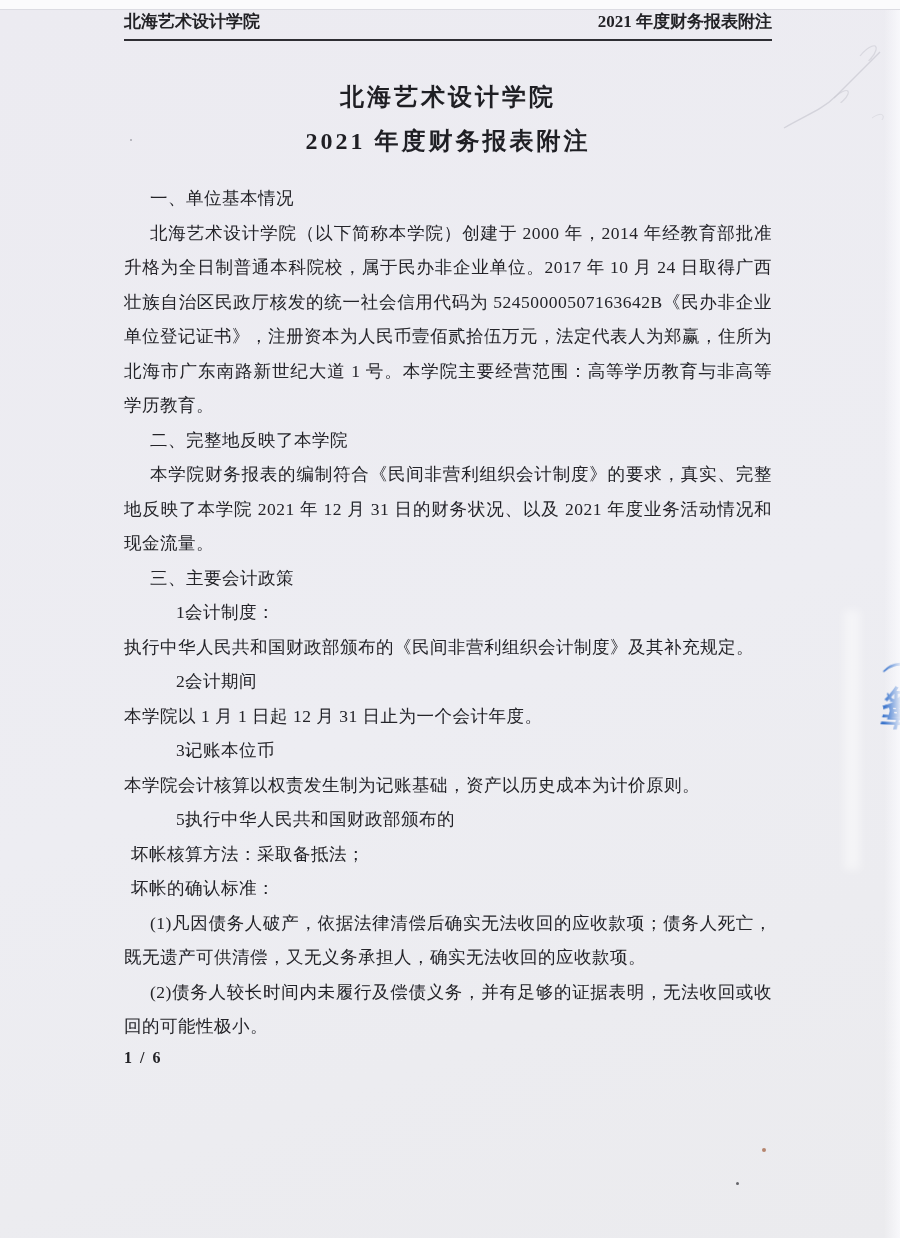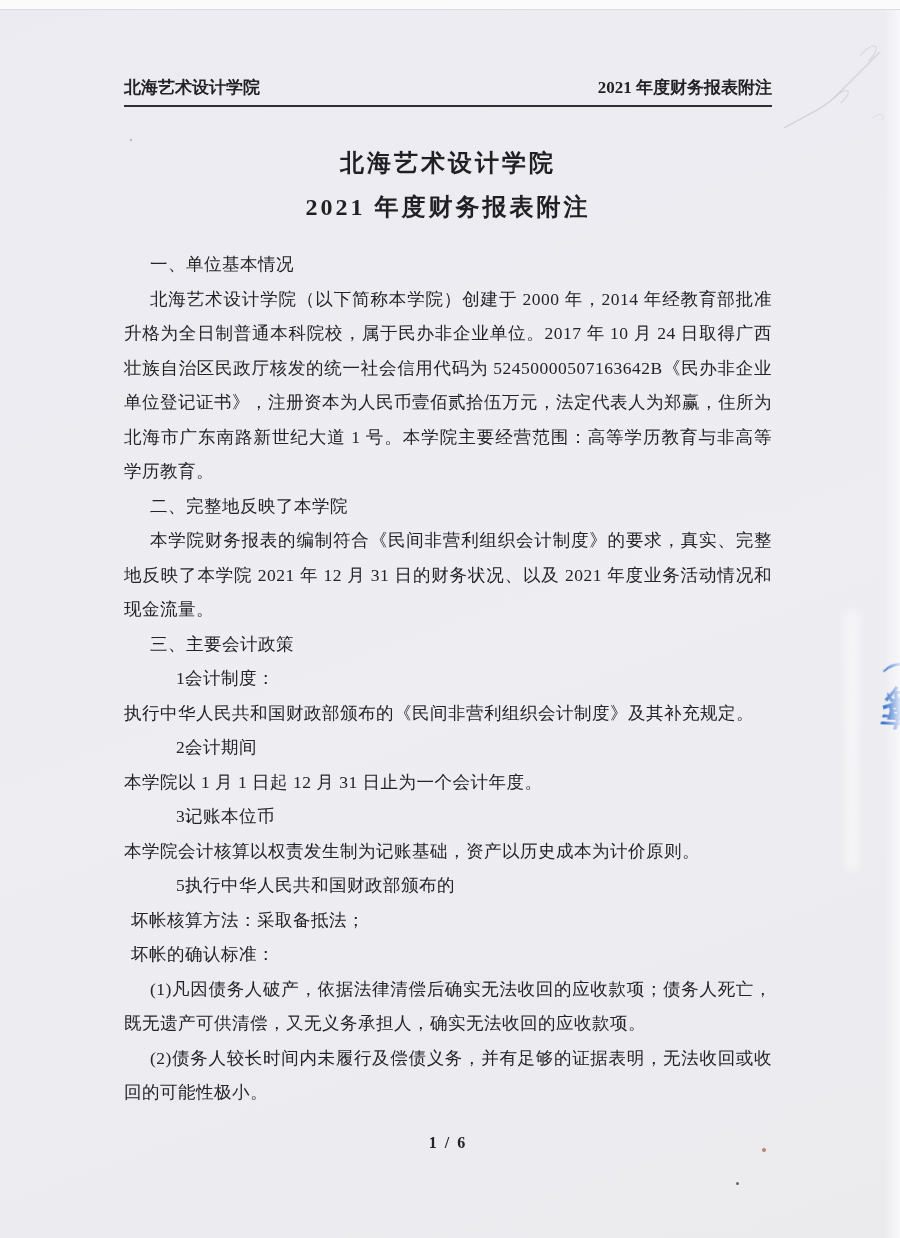--- a/index.html
+++ b/index.html
@@ -7,21 +7,20 @@
     width:900px;height:1238px;position:relative;
     background:#fbfbfc;
     font-family:"Liberation Serif","DejaVu Serif",serif;
     overflow:hidden;
   }
   .page{
     position:absolute;left:0;right:0;top:9px;bottom:0;
     background:linear-gradient(160deg,#ecebf1 0%,#ededf2 55%,#ebebee 100%);
     border-top:1px solid #dcdce2;
     overflow:hidden;
-    padding-top:66px;
     box-sizing:border-box;
   }
   
   .page::after{
     content:"";position:absolute;top:0;bottom:0;right:0;width:16px;
     background:linear-gradient(90deg,rgba(250,250,252,0),rgba(250,250,253,.85));
     pointer-events:none;
   }
   .page::before{
     content:"";position:absolute;top:600px;height:260px;right:40px;width:16px;
@@ -42,21 +41,21 @@
     font-size:17.5px;line-height:34.5px;letter-spacing:.5px;
     color:#232328;text-align:justify;
   }
   .content p,.content h3{margin:0;padding:0;font-size:17.5px;font-weight:normal;}
   .content h3{font-weight:normal;}
   .ind{text-indent:26px;}
   .ind-sm{text-indent:7px;}
   .num-item .num{display:inline-block;width:35px;}
   .num-item{text-indent:26px;}
   .footer{
-    margin-top:24px;text-align:center;
+    margin-top:5px;text-align:left;
     font-size:16px;font-weight:bold;color:#222226;letter-spacing:2px;
   }
   .blue-mark{
     position:absolute;top:642px;right:-17px;
     writing-mode:vertical-rl;
     font-size:34px;line-height:36px;letter-spacing:7px;
     color:#2767c8;font-weight:600;font-style:italic;
     transform:rotate(2.5deg);
     filter:blur(.45px);opacity:.92;
   }

